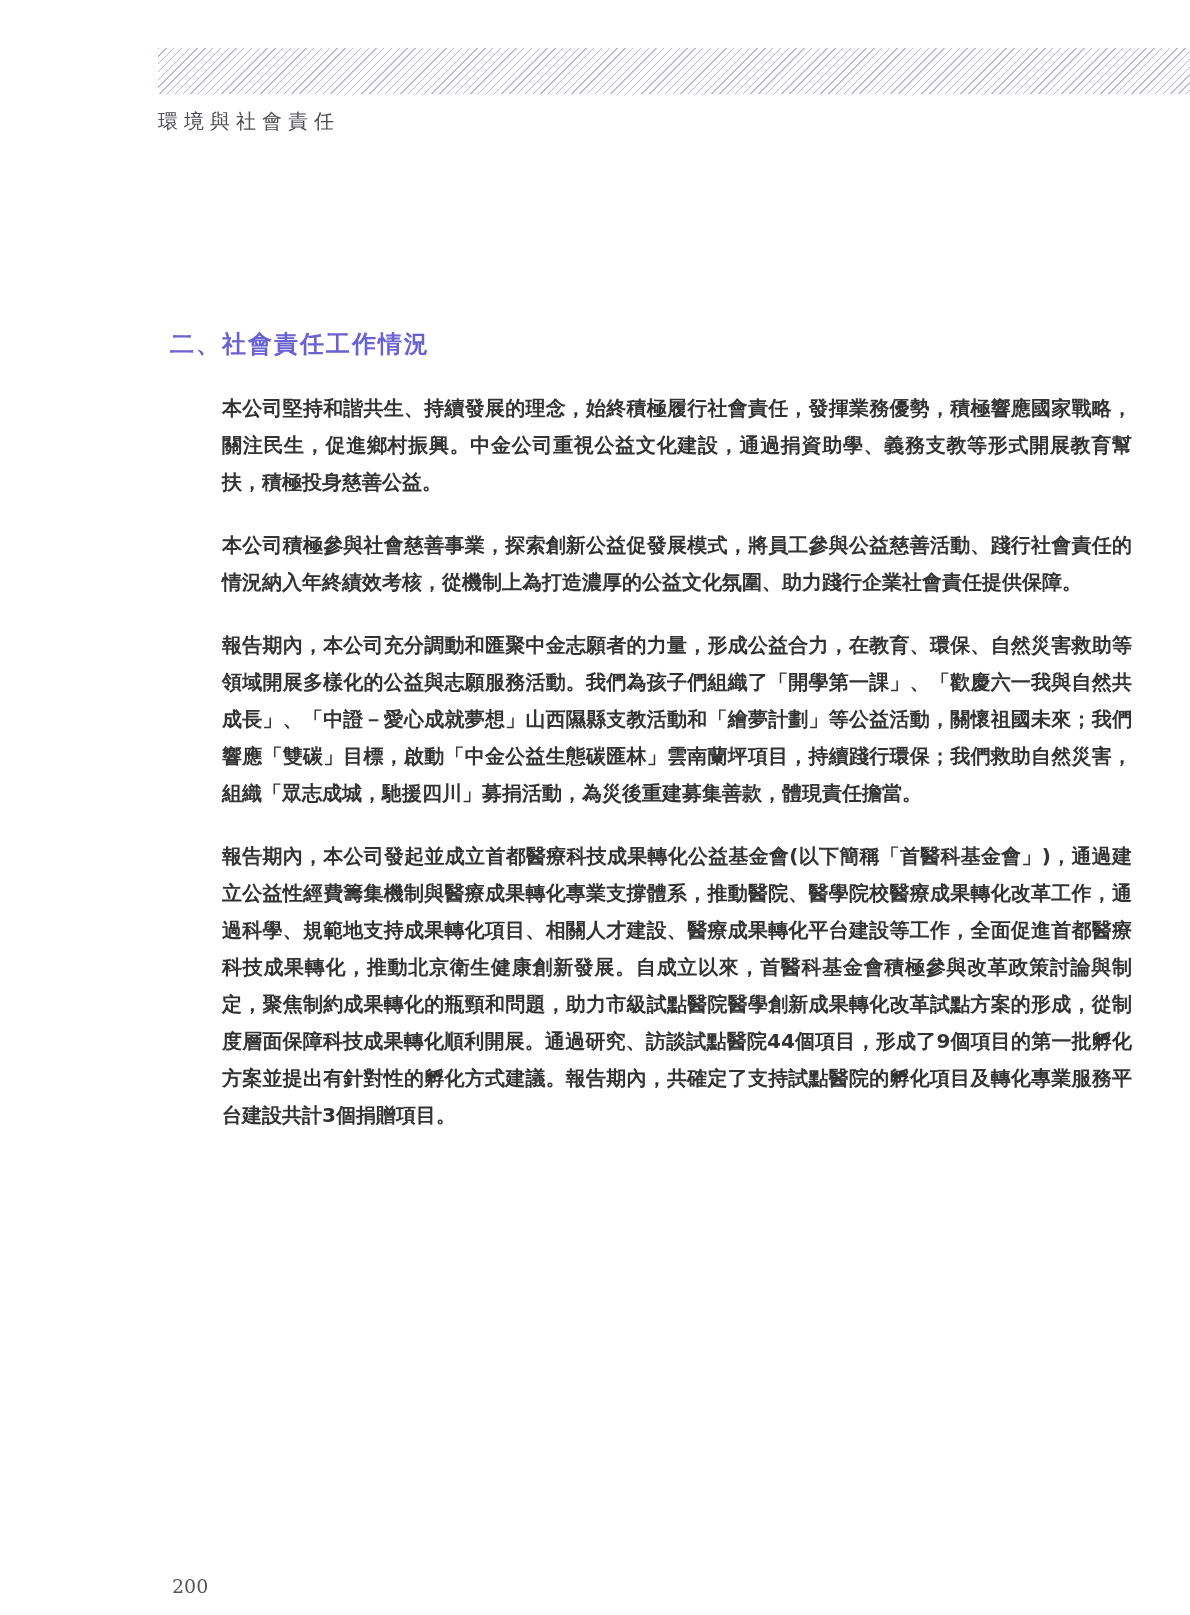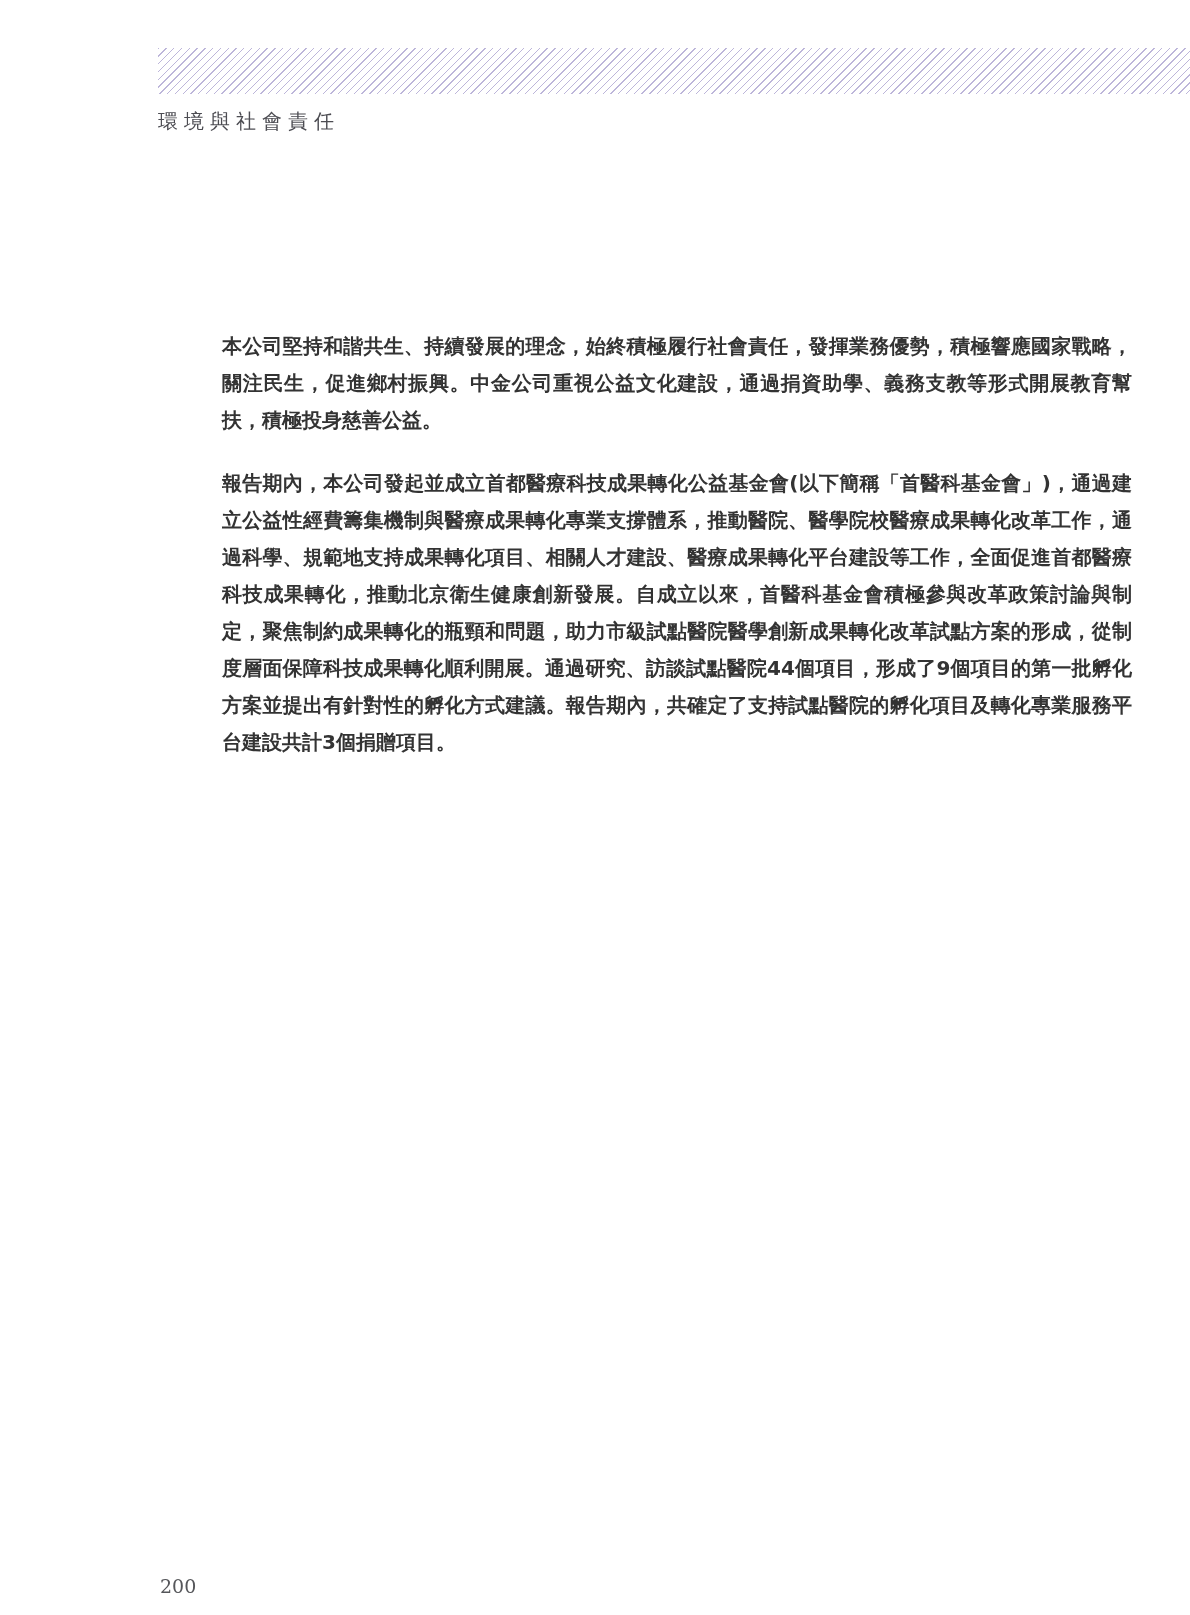--- a/index.html
+++ b/index.html
@@ -67,38 +67,41 @@
   .paragraphs p {
     font-size: 20px;
     line-height: 37px;
     text-align: justify;
     color: var(--body_text);
     margin-bottom: 26px;
   }
   .page-number {
     position: absolute;
     top: 1527px;
-    left: 112px;
+    left: 124px;
     font-family: "DejaVu Serif", "Liberation Serif", serif;
     font-size: 19px;
     color: #55565a;
   }
 </style>
 </head>
 <body>
 
 <div class="page">
 
   <div class="hatch-band"></div>
 
   <div class="page-header-title">環境與社會責任</div>
 
   <div class="content">
+    <div class="section-heading">二、社會責任工作情況</div>
 
     <div class="paragraphs">
       <p>本公司堅持和諧共生、持續發展的理念，始終積極履行社會責任，發揮業務優勢，積極響應國家戰略，關注民生，促進鄉村振興。中金公司重視公益文化建設，通過捐資助學、義務支教等形式開展教育幫扶，積極投身慈善公益。</p>
+      <p>本公司積極參與社會慈善事業，探索創新公益促發展模式，將員工參與公益慈善活動、踐行社會責任的情況納入年終績效考核，從機制上為打造濃厚的公益文化氛圍、助力踐行企業社會責任提供保障。</p>
+      <p>報告期內，本公司充分調動和匯聚中金志願者的力量，形成公益合力，在教育、環保、自然災害救助等領域開展多樣化的公益與志願服務活動。我們為孩子們組織了「開學第一課」、「歡慶六一我與自然共成長」、「中證－愛心成就夢想」山西隰縣支教活動和「繪夢計劃」等公益活動，關懷祖國未來；我們響應「雙碳」目標，啟動「中金公益生態碳匯林」雲南蘭坪項目，持續踐行環保；我們救助自然災害，組織「眾志成城，馳援四川」募捐活動，為災後重建募集善款，體現責任擔當。</p>
       <p>報告期內，本公司發起並成立首都醫療科技成果轉化公益基金會(以下簡稱「首醫科基金會」)，通過建立公益性經費籌集機制與醫療成果轉化專業支撐體系，推動醫院、醫學院校醫療成果轉化改革工作，通過科學、規範地支持成果轉化項目、相關人才建設、醫療成果轉化平台建設等工作，全面促進首都醫療科技成果轉化，推動北京衛生健康創新發展。自成立以來，首醫科基金會積極參與改革政策討論與制定，聚焦制約成果轉化的瓶頸和問題，助力市級試點醫院醫學創新成果轉化改革試點方案的形成，從制度層面保障科技成果轉化順利開展。通過研究、訪談試點醫院44個項目，形成了9個項目的第一批孵化方案並提出有針對性的孵化方式建議。報告期內，共確定了支持試點醫院的孵化項目及轉化專業服務平台建設共計3個捐贈項目。</p>
     </div>
   </div>
 
   <div class="page-number">200</div>
 
 </div>
 
 </body></html>

